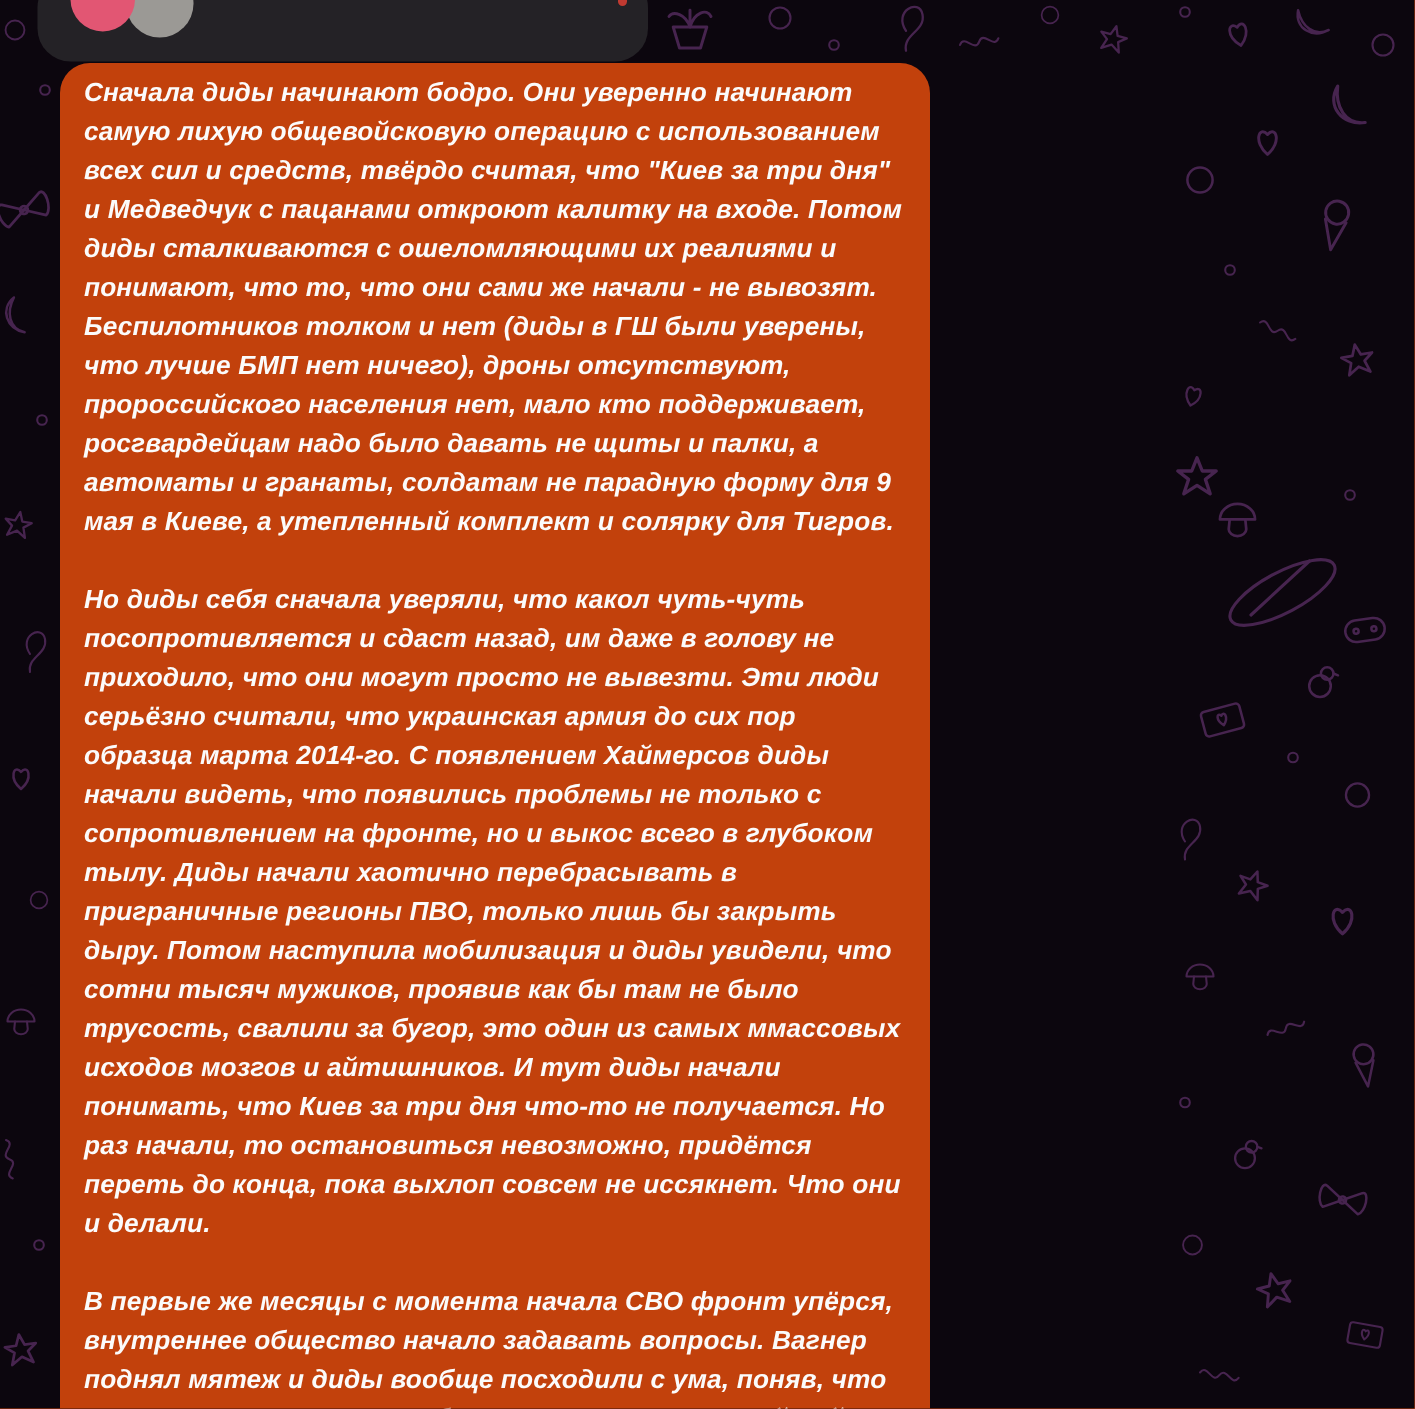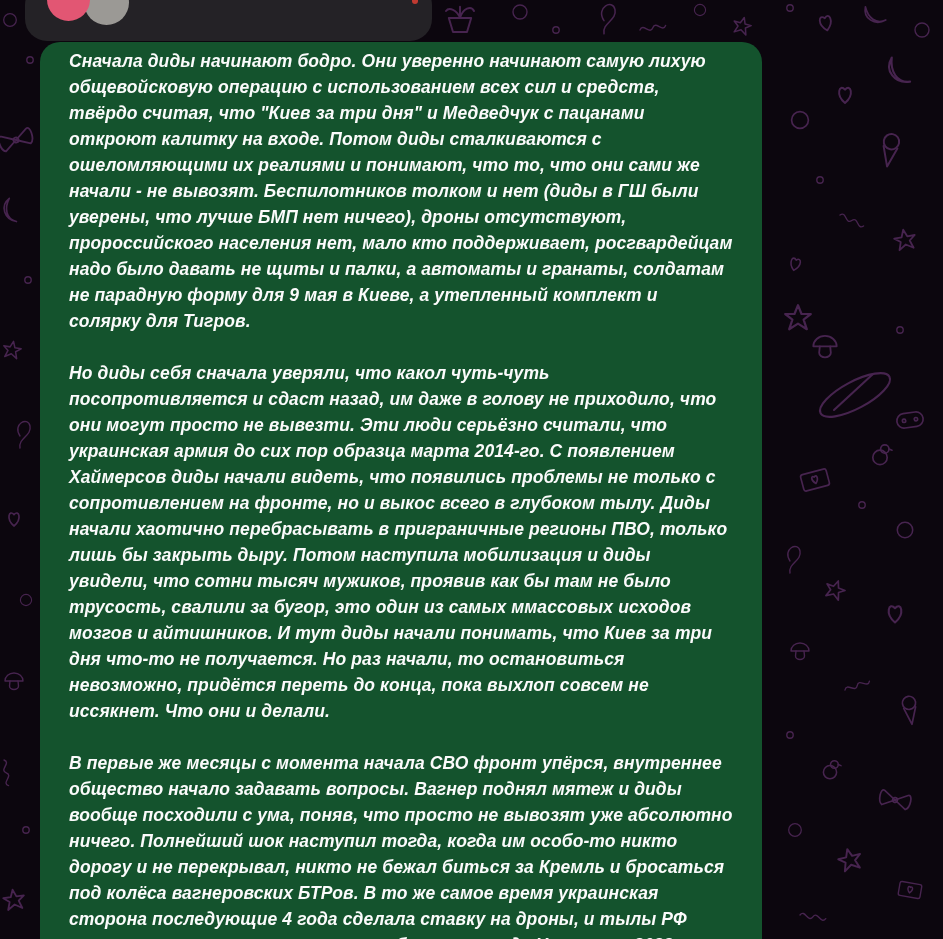--- a/index.html
+++ b/index.html
@@ -19,23 +19,23 @@
     background:#242226; border-radius:22px; z-index:2;
   }
   .avatar { position:absolute; border-radius:50%; }
   .avatar-pink { left:22px; top:-5px; width:43px; height:43px; background:#e25673; z-index:2; }
   .avatar-gray { left:59px; top:-3px; width:45px; height:45px; background:#9b9995; z-index:1; }
   .red-indicator {
     position:absolute; left:412px; top:0; width:6px; height:4px;
     background:#c03a31; border-radius:0 0 3px 3px; z-index:3;
   }
   .message-bubble {
-    position:absolute; left:40px; top:42px; width:722px; height:897px;
-    background:#14532d; border-radius:20px 20px 0 0;
-    padding:6px 29px; z-index:1;
+    position:absolute; left:40px; top:42px; width:580px; height:897px;
+    background:#c2410c; border-radius:20px 20px 0 0;
+    padding:6px 16px; z-index:1;
   }
   .message-bubble p {
     font-style:italic; font-weight:700;
     font-size:17.5px; line-height:26px;
     color:#fbfbfb;
     margin:0 0 26px 0;
     letter-spacing:0.1px;
   }
 </style>
 </head>

